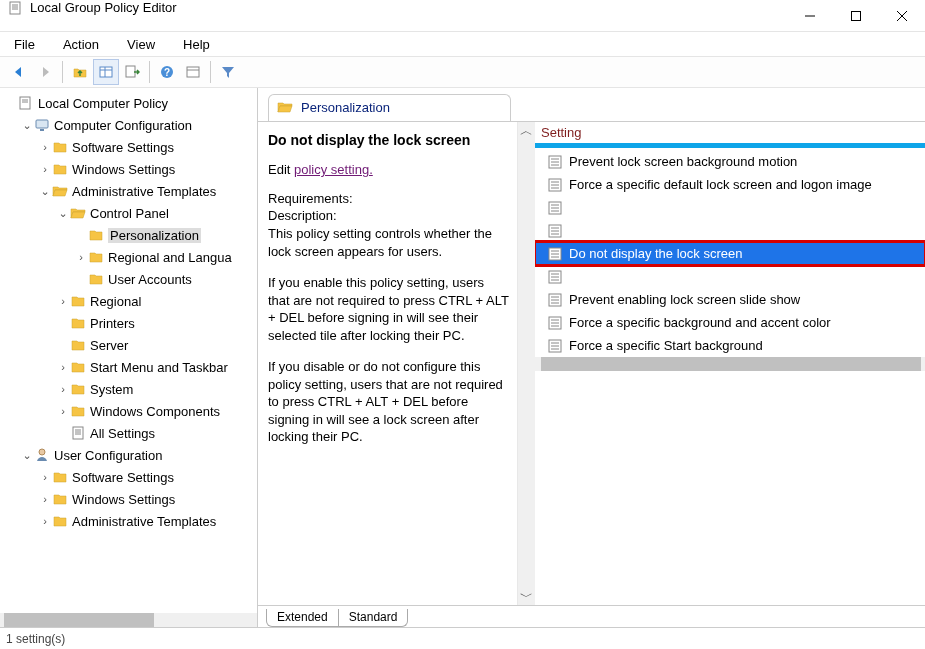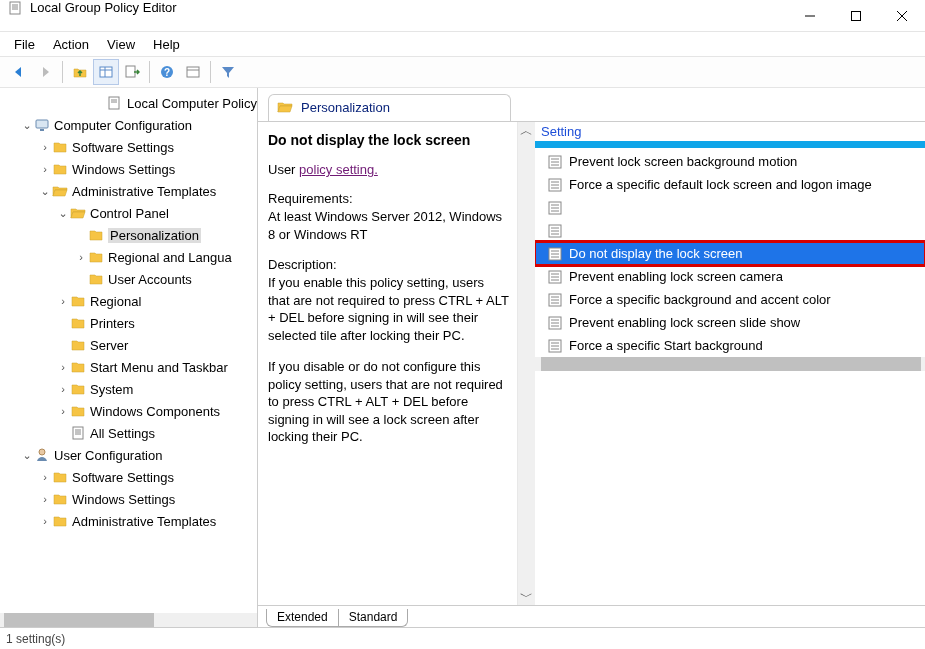--- a/index.html
+++ b/index.html
@@ -18,35 +18,35 @@
     height: 32px;
     display: flex;
     padding: 0 0 0 8px;
     border-bottom: 1px solid #e5e5e5;
   }
   .titlebar .icon { width:16px; height:16px; margin-right:6px;}
   .titlebar .title { flex:1; font-size:13px;}
   .win-controls { display:flex; }
   .win-btn { width:46px; height:32px; display:flex;align-items:center;justify-content:center; }
   .win-btn svg{width:10px;height:10px;}
-  .menubar { height:24px; display:flex; align-items:center; padding:0 6px; gap:2px;}
+  .menubar { height:24px; display:flex; align-items:center; padding:0 6px; gap:12px;}
   .menu-item { padding:2px 8px; }
   .toolbar { height:32px; display:flex; align-items:center; padding:0 6px; gap:0; border-top:1px solid #e5e5e5; border-bottom:1px solid #e5e5e5;background:#fdfdfd;}
   .tool-btn { width:26px; height:26px; display:flex;align-items:center;justify-content:center;}
   .tool-sep { width:1px;height:22px;background:#ccc;margin:0 4px;}
   .tool-bordered { border:1px solid #b5c9e8; background:#e8f0fa;}
   .content { display:flex; height: calc(649px - 32px - 24px - 32px - 22px); }
   .tree-pane { width:258px; border-right:1px solid #ccc; overflow:hidden; position:relative;}
   .tree { padding:4px 0 0 0; overflow:hidden; height:calc(100% - 14px);white-space:nowrap;}
   .tree-row { display:flex; align-items:center; height:22px; padding-left:4px;}
   .tree-row .twisty{width:14px;text-align:center;color:#555;font-size:11px;cursor:default;}
   .tree-row .ticon{width:16px;height:16px;margin-right:4px;flex-shrink:0;}
   .tree-row .label{white-space:nowrap;}
   .tree-row.selected .label{background:#ddd;padding:0 2px;}
-  .indent-0{padding-left:4px;justify-content:flex-end;}
+  .indent-0{padding-left:4px;}
   .indent-1{padding-left:20px;}
   .indent-2{padding-left:38px;}
   .indent-3{padding-left:56px;}
   .indent-4{padding-left:74px;}
   .hscroll-stub{position:absolute;bottom:0;left:0;right:0;height:14px;background:#f0f0f0;display:flex;align-items:center;}
   .hscroll-thumb{height:14px;background:#c0c0c0;}
   .right-pane { flex:1; display:flex; flex-direction:column; overflow:hidden;}
   .pane-header { background:#fff; padding:6px 0 0 6px;}
   .pane-header-tab{display:inline-flex;align-items:center;background:#fff;border:1px solid #ccc;border-bottom:none;border-radius:6px 6px 0 0;padding:4px 120px 6px 8px;margin-left:4px;}
   .pane-header-tab .ficon{width:16px;height:16px;margin-right:8px;}
@@ -55,21 +55,21 @@
   .detail-col { width:260px; padding:10px 8px 0 10px; font-size:13px; border-right:1px solid #e8e8e8;}
   .detail-col h4{margin:0 0 14px 0;font-size:14px;font-weight:700;}
   .detail-col .edit-line{margin-bottom:14px;}
   .detail-col a{color:#701a75;text-decoration:underline;}
   .detail-col p{margin:0 0 14px 0;line-height:1.35;}
   .detail-col .lbl{margin-bottom:2px;}
   .list-col { flex:1; display:flex; position:relative;}
   .list-col .vscroll{width:17px;background:#f0f0f0;display:flex;flex-direction:column;justify-content:space-between;align-items:center;}
   .vscroll .arr{height:17px;width:17px;display:flex;align-items:center;justify-content:center;color:#555;}
   .list-body{flex:1;overflow:hidden;}
-  .list-header{height:26px;display:flex;align-items:center;border-bottom:7px solid #0ea5e9;padding-left:6px;font-size:13px;color:#1d4ed8;}
+  .list-header{height:26px;display:flex;align-items:center;border-bottom:5px solid #0ea5e9;padding-left:6px;font-size:13px;color:#7f1d1d;}
   .list-rows{padding-top:2px;}
   .list-row{height:23px;display:flex;align-items:center;padding-left:12px;gap:6px;white-space:nowrap;}
   .list-row .sicon{width:16px;height:16px;flex-shrink:0;}
   .list-row.selected{background:#1e74e8;color:#fff;outline:3px solid #d60000;outline-offset:-1px;}
   .bottom-scroll{height:14px;background:#f0f0f0;}
   .bottom-scroll .hthumb{height:14px;width:380px;background:#c0c0c0;margin-left:6px;}
   .tabs-strip{height:22px;display:flex;align-items:flex-end;padding-left:8px;border-top:1px solid #ccc;background:#fff;}
   .btab{border:1px solid #aaa;border-top:none;padding:1px 10px 2px;margin-right:0;font-size:12px;background:#fff;position:relative;}
   .btab.left{border-radius:0 0 0 6px;}
   .btab.right{border-radius:0 0 6px 0;border-left:none;}
@@ -336,25 +336,25 @@
             <path class="folder-open-svg" d="M1 4h5l1 1h8v2H3l-2 6V4z"></path>
             <path class="folder-svg" d="M3 7h12l-2 6H1z"></path>
           </svg>
         <span class="txt">Personalization</span>
       </div>
     </div>
     <div class="pane-body">
       <div class="detail-col">
         <h4>Do not display the lock screen</h4>
         <div class="edit-line">
-          <span>User </span><a href="#">policy setting.</a>
+          <span>Edit </span><a href="#">policy setting.</a>
         </div>
         <div class="lbl">Requirements:</div>
-        <p>At least Windows Server 2012, Windows 8 or Windows RT</p>
         <div class="lbl">Description:</div>
+        <p>This policy setting controls whether the lock screen appears for users.</p>
         <p>If you enable this policy setting, users that are not required to press CTRL + ALT + DEL before signing in will see their selected tile after locking their PC.</p>
         <p>If you disable or do not configure this policy setting, users that are not required to press CTRL + ALT + DEL before signing in will see a lock screen after locking their PC.</p>
       </div>
       <div class="list-col">
         <div class="vscroll">
           <div class="arr">︿</div>
           <div class="arr">﹀</div>
         </div>
         <div class="list-body">
           <div class="list-header">Setting</div>
@@ -402,39 +402,38 @@
                   </svg></span>
                 <span>Do not display the lock screen</span>
               </div>
               <div class="list-row">
                 <span class="sicon"><svg class="setting-icon" width="16" height="16" viewBox="0 0 16 16">
                     <rect x="2" y="2" width="12" height="12"></rect>
                     <line x1="4" y1="5" x2="12" y2="5"></line>
                     <line x1="4" y1="8" x2="12" y2="8"></line>
                     <line x1="4" y1="11" x2="12" y2="11"></line>
                   </svg></span>
-                <span>Prevent enabling lock screen camera</span>
+              </div>
+              <div class="list-row">
+                <span class="sicon"><svg class="setting-icon" width="16" height="16" viewBox="0 0 16 16">
+                    <rect x="2" y="2" width="12" height="12"></rect>
+                    <line x1="4" y1="5" x2="12" y2="5"></line>
+                    <line x1="4" y1="8" x2="12" y2="8"></line>
+                    <line x1="4" y1="11" x2="12" y2="11"></line>
+                  </svg></span>
+                <span>Prevent enabling lock screen slide show</span>
               </div>
               <div class="list-row">
                 <span class="sicon"><svg class="setting-icon" width="16" height="16" viewBox="0 0 16 16">
                     <rect x="2" y="2" width="12" height="12"></rect>
                     <line x1="4" y1="5" x2="12" y2="5"></line>
                     <line x1="4" y1="8" x2="12" y2="8"></line>
                     <line x1="4" y1="11" x2="12" y2="11"></line>
                   </svg></span>
                 <span>Force a specific background and accent color</span>
-              </div>
-              <div class="list-row">
-                <span class="sicon"><svg class="setting-icon" width="16" height="16" viewBox="0 0 16 16">
-                    <rect x="2" y="2" width="12" height="12"></rect>
-                    <line x1="4" y1="5" x2="12" y2="5"></line>
-                    <line x1="4" y1="8" x2="12" y2="8"></line>
-                    <line x1="4" y1="11" x2="12" y2="11"></line>
-                  </svg></span>
-                <span>Prevent enabling lock screen slide show</span>
               </div>
               <div class="list-row">
                 <span class="sicon"><svg class="setting-icon" width="16" height="16" viewBox="0 0 16 16">
                     <rect x="2" y="2" width="12" height="12"></rect>
                     <line x1="4" y1="5" x2="12" y2="5"></line>
                     <line x1="4" y1="8" x2="12" y2="8"></line>
                     <line x1="4" y1="11" x2="12" y2="11"></line>
                   </svg></span>
                 <span>Force a specific Start background</span>
               </div>

